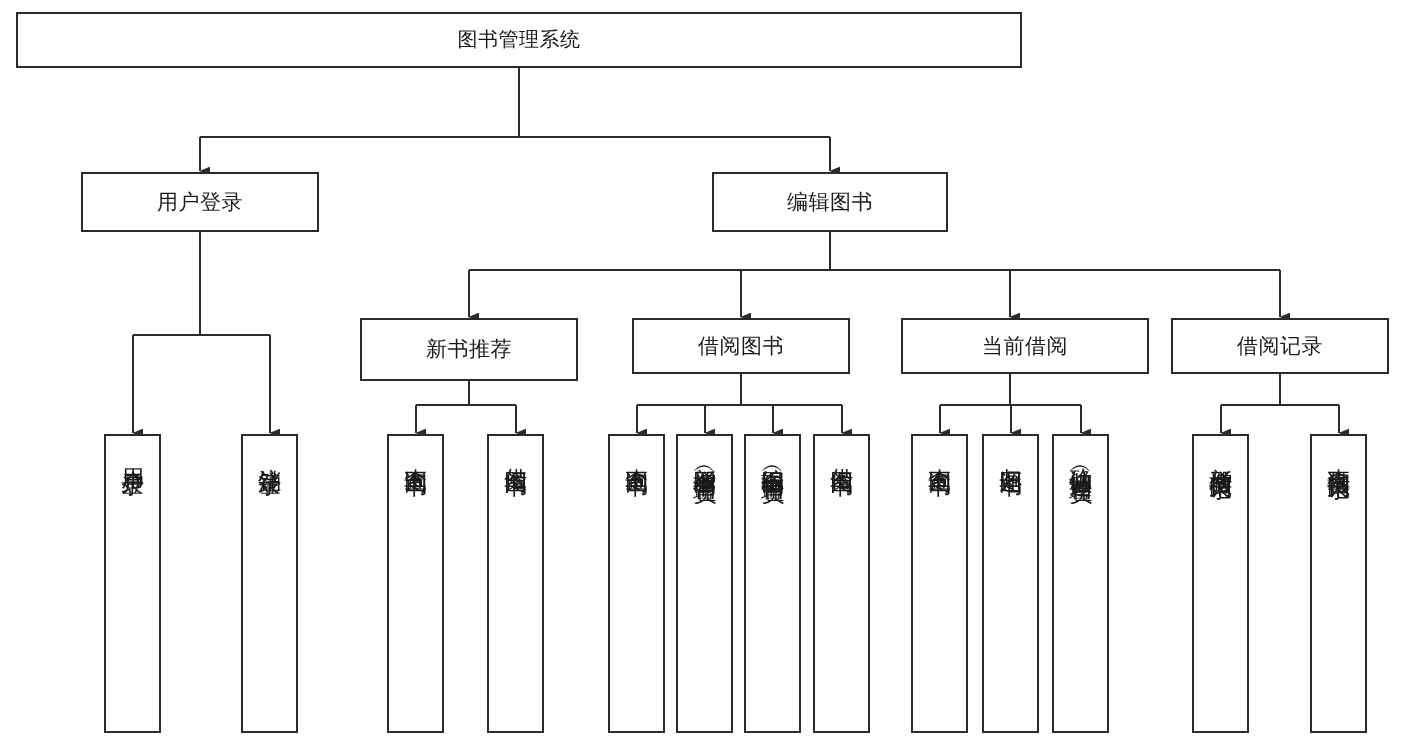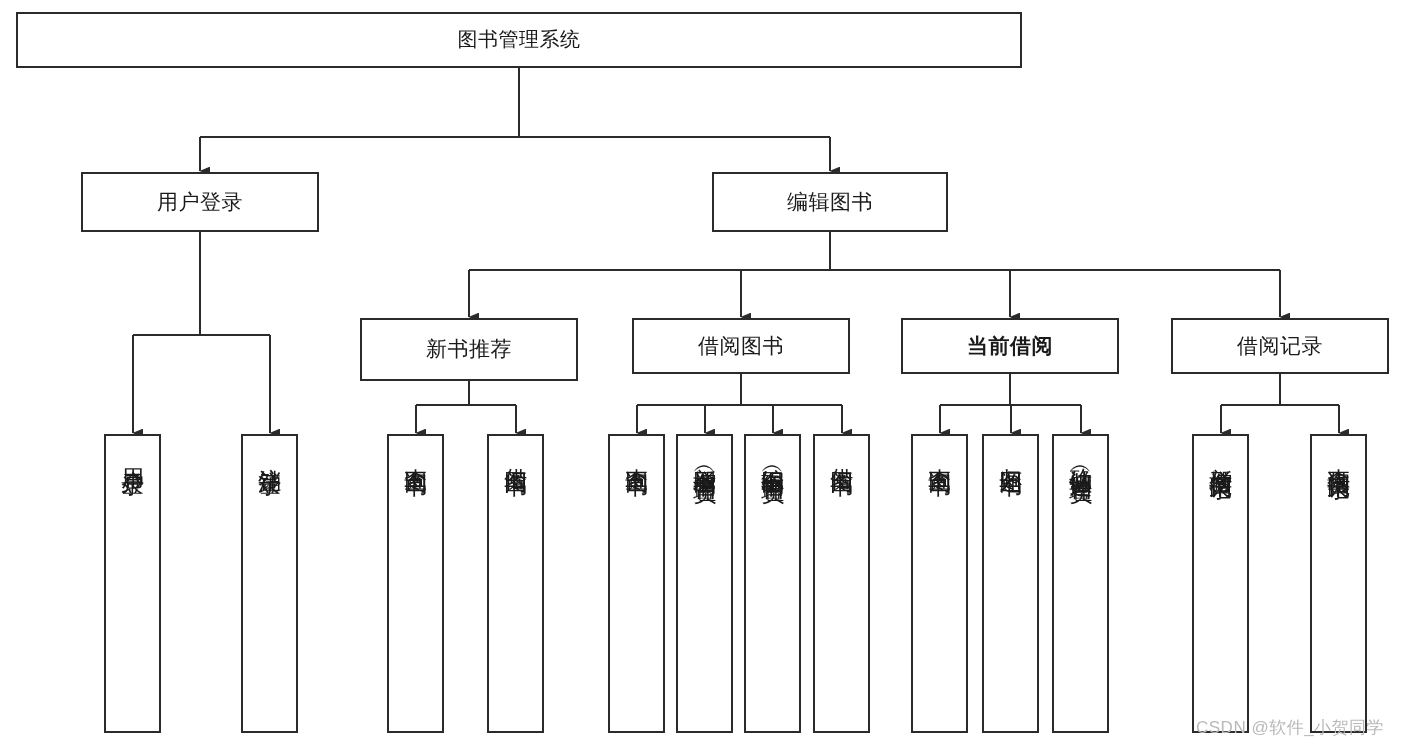--- a/index.html
+++ b/index.html
@@ -125,21 +125,21 @@
       </div>
       <div class="node horiz" style="left: 712px; top: 172px; width: 236px; height: 60px;">
         <span class="label">编辑图书</span>
       </div>
       <div class="node horiz" style="left: 360px; top: 318px; width: 218px; height: 63px;">
         <span class="label">新书推荐</span>
       </div>
       <div class="node horiz" style="left: 632px; top: 318px; width: 218px; height: 56px;">
         <span class="label">借阅图书</span>
       </div>
-      <div class="node horiz" style="left: 901px; top: 318px; width: 218px; height: 56px; font-weight: bold;">
+      <div class="node horiz" style="left: 901px; top: 318px; width: 248px; height: 56px;">
         <span class="label">当前借阅</span>
       </div>
       <div class="node horiz" style="left: 1171px; top: 318px; width: 218px; height: 56px;">
         <span class="label">借阅记录</span>
       </div>
       <div class="node vert" style="left: 104px; top: 434px; width: 57px; height: 299px;">
         <span class="label">用户登录</span>
       </div>
       <div class="node vert" style="left: 241px; top: 434px; width: 57px; height: 299px;">
         <span class="label">注销登录</span>
@@ -172,15 +172,14 @@
         <span class="label">确认归还（管理员）</span>
       </div>
       <div class="node vert" style="left: 1192px; top: 434px; width: 57px; height: 299px;">
         <span class="label">新增借阅记录</span>
       </div>
       <div class="node vert" style="left: 1310px; top: 434px; width: 57px; height: 299px;">
         <span class="label">查询借阅记录</span>
       </div>
     </div>
 
-  <div class="watermark" style="left: 1196px; top: 716px;">CSDN @软件_小贺同学</div>
 
 </div>
 
 </body></html>

